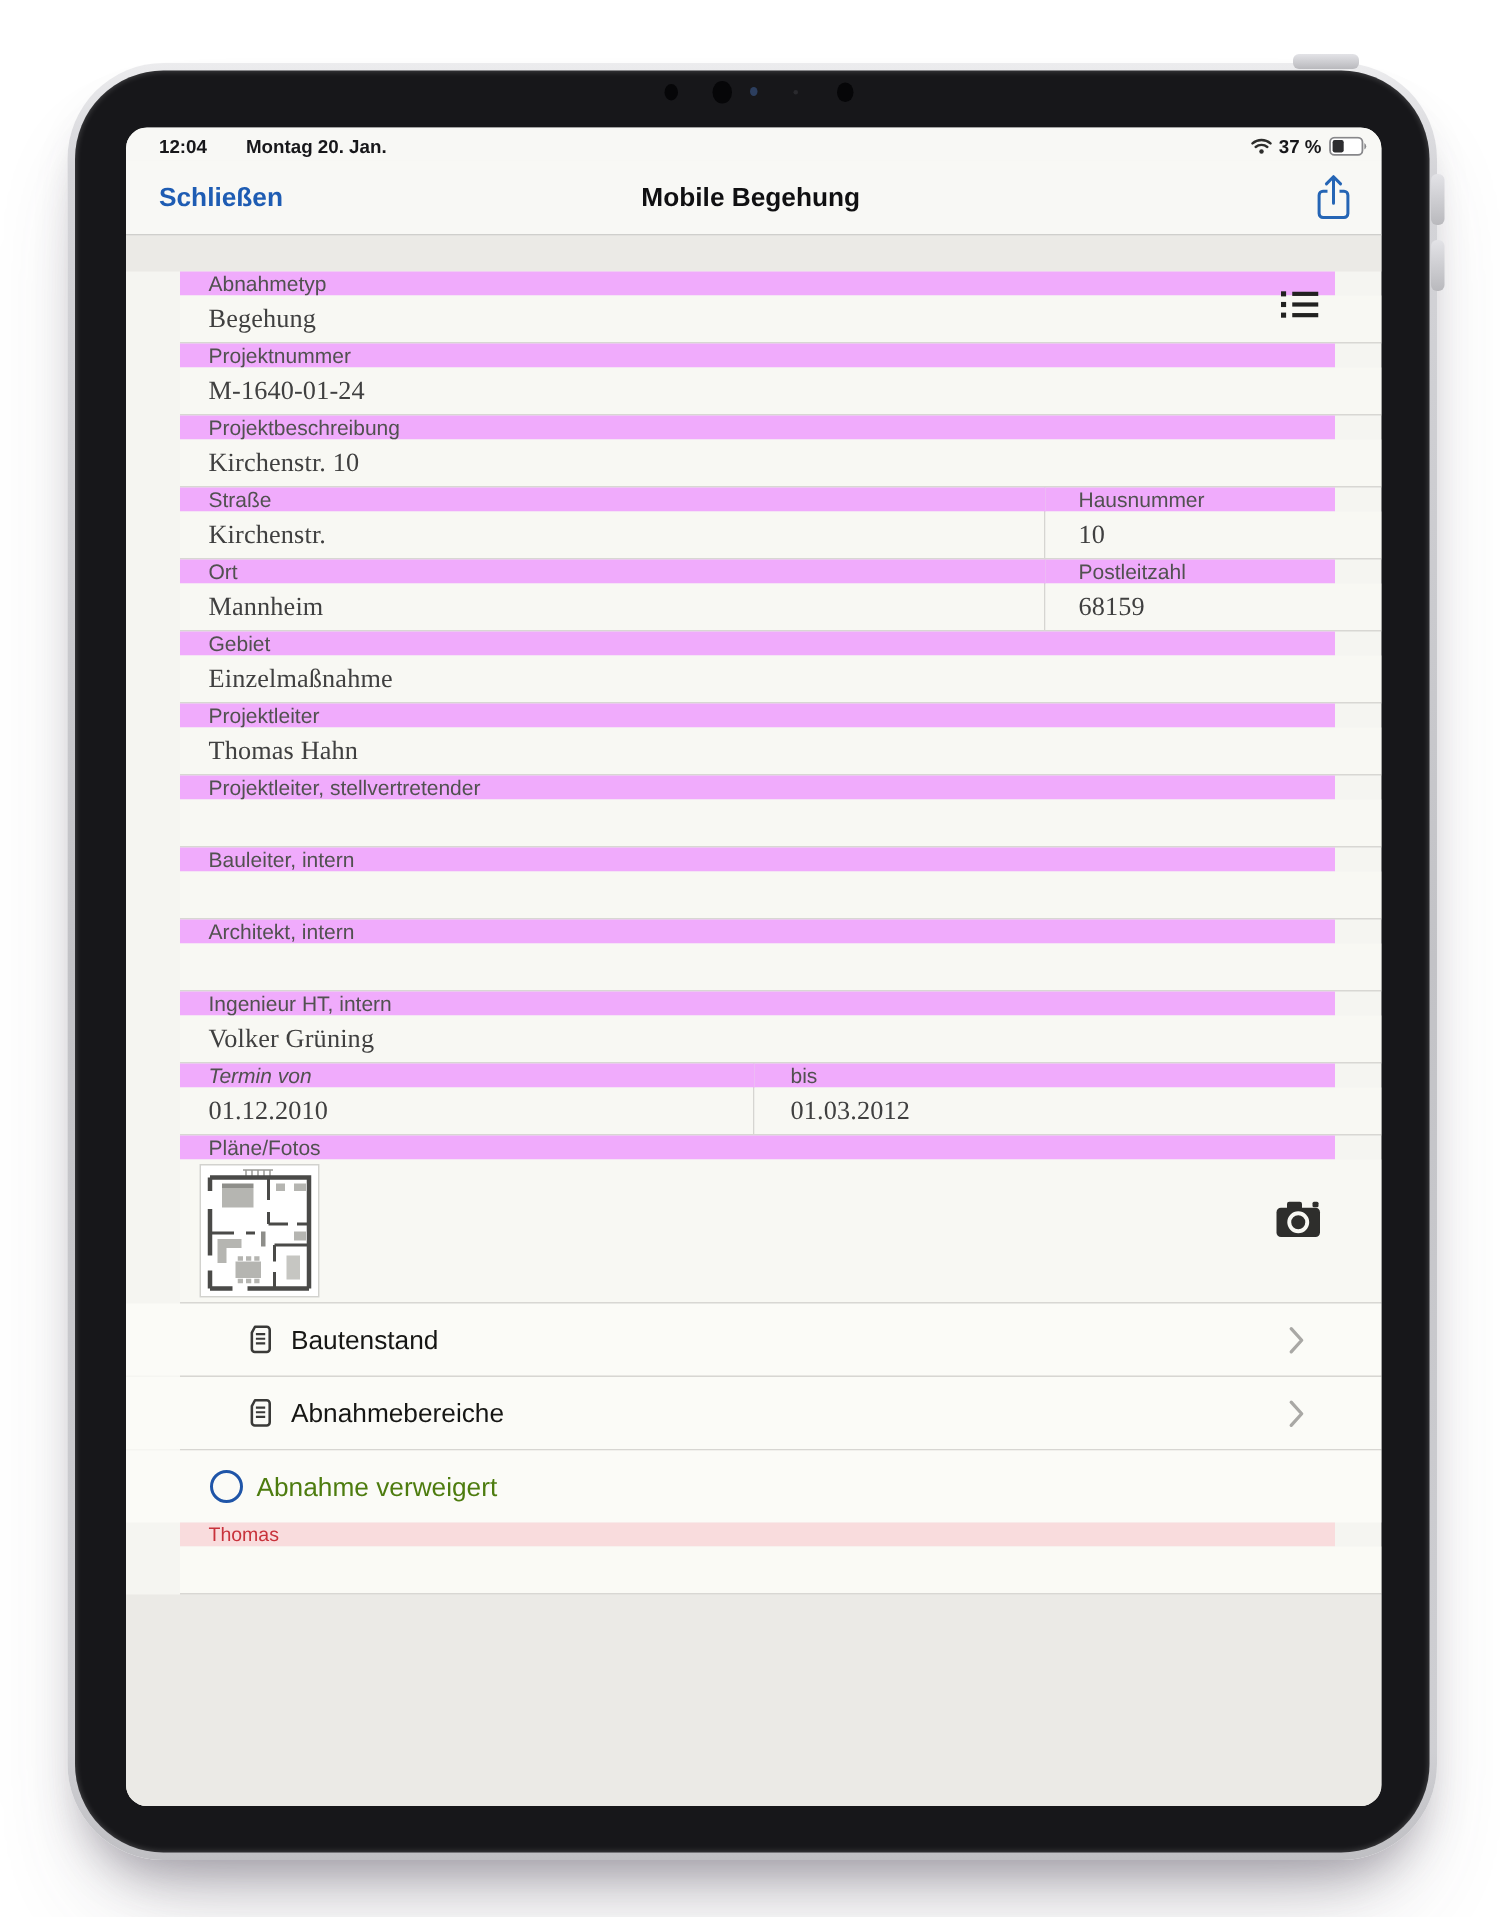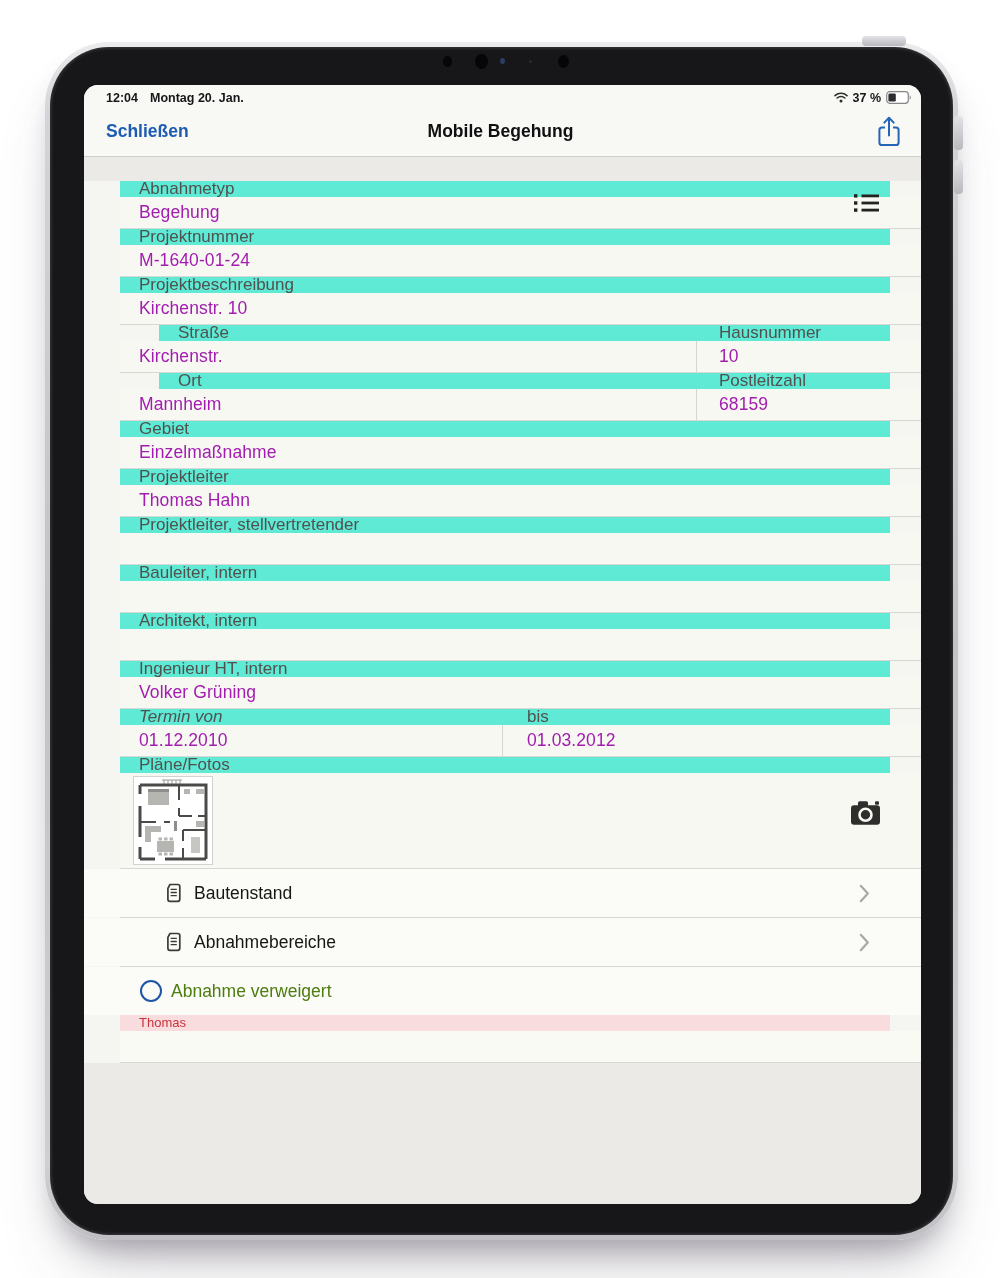--- a/index.html
+++ b/index.html
@@ -20,46 +20,46 @@
            box-shadow:inset 0 0 4px rgba(255,255,255,.25); }
   .cam-dot { position:absolute; border-radius:50%; background:#060608; }
   .screen { position:absolute; left:39px; top:43px; width:837px; height:1119px;
             background:#f5f5f1; border-radius:14px; overflow:hidden;
             display:flex; flex-direction:column;justify-content:space-between; }
 
   
   .statusbar { height:22px; background:#f8f8f5; display:flex; align-items:center;
                padding:3px 9px 0 22px; font-size:12.5px; color:#17171a; flex:none; }
   .sb-time { font-weight:700; }
-  .sb-date { font-weight:700; margin-left:12px; }
+  .sb-date { font-weight:700; margin-left:26px; }
   .sb-right { margin-left:auto; display:flex; align-items:center; gap:5px; }
   .sb-batt-text { font-weight:700; font-size:12.5px; }
 
   
   .navbar { height:50px; background:#f8f8f5; border-bottom:1px solid #cfcfcc;
             display:flex; align-items:center; padding:0 18px 0 22px; position:relative; flex:none; }
   .nav-close { font-size:17.5px; font-weight:700; color:#1e5cb3; cursor:pointer; }
   .nav-title { position:absolute; left:0; right:4px; text-align:center; font-size:17.5px;
                font-weight:700; color:#101012; pointer-events:none; }
   .nav-share { margin-left:auto; display:flex; cursor:pointer; }
 
   .gray-strip { height:24px; background:#ebeae6; flex:none; }
   .footer-gray { flex:1; background:#ebeae6; }
 
   
   .f-row { margin-left:36px; width:801px; border-bottom:1px solid #d8d7d3; position:relative; flex:none; }
-  .f-label { height:16px; width:770px; background:#5eead4; font-size:17px; color:#515150;
+  .f-label { height:16px; width:770px; background:#f0abfc; font-size:14px; color:#515150;
              line-height:16px; padding-left:19px; white-space:nowrap; }
-  .f-value { height:31px; background:#f8f8f3; font-size:17.5px; color:#a21caf;
-             display:flex; align-items:center; padding-left:19px; letter-spacing:.1px; }
+  .f-value { height:31px; background:#f8f8f3; font-size:17.5px; color:#404040;
+             display:flex; align-items:center; padding-left:19px; letter-spacing:.1px;font-family:Liberation Serif, serif; }
   .cols { display:flex; }
   .col { display:flex; flex-direction:column; }
   .col.left { border-right:1px solid #d6d5d1; }
   .addr .col.left { width:577px; } .addr .col.right { width:224px; }
-  .addr .col.left .f-label { width:577px;margin-left:39px; } .addr .col.right .f-label { width:193px; padding-left:22px; }
+  .addr .col.left .f-label { width:577px; } .addr .col.right .f-label { width:193px; padding-left:22px; }
   .addr .col.right .f-value { padding-left:22px; }
   .termin .col.left { width:383px; } .termin .col.right { width:418px; }
   .termin .col.left .f-label { width:383px;font-style:italic; } .termin .col.right .f-label { width:387px; padding-left:24px; }
   .termin .col.right .f-value { padding-left:24px; }
 
   .row-trail-icon { position:absolute; top:12px; right:42px; cursor:pointer; }
 
   
   .photos-body { height:95px; background:#f8f8f3; position:relative; }
   .thumb { position:absolute; left:13px; top:3px; width:80px; height:89px; background:#ffffff;

